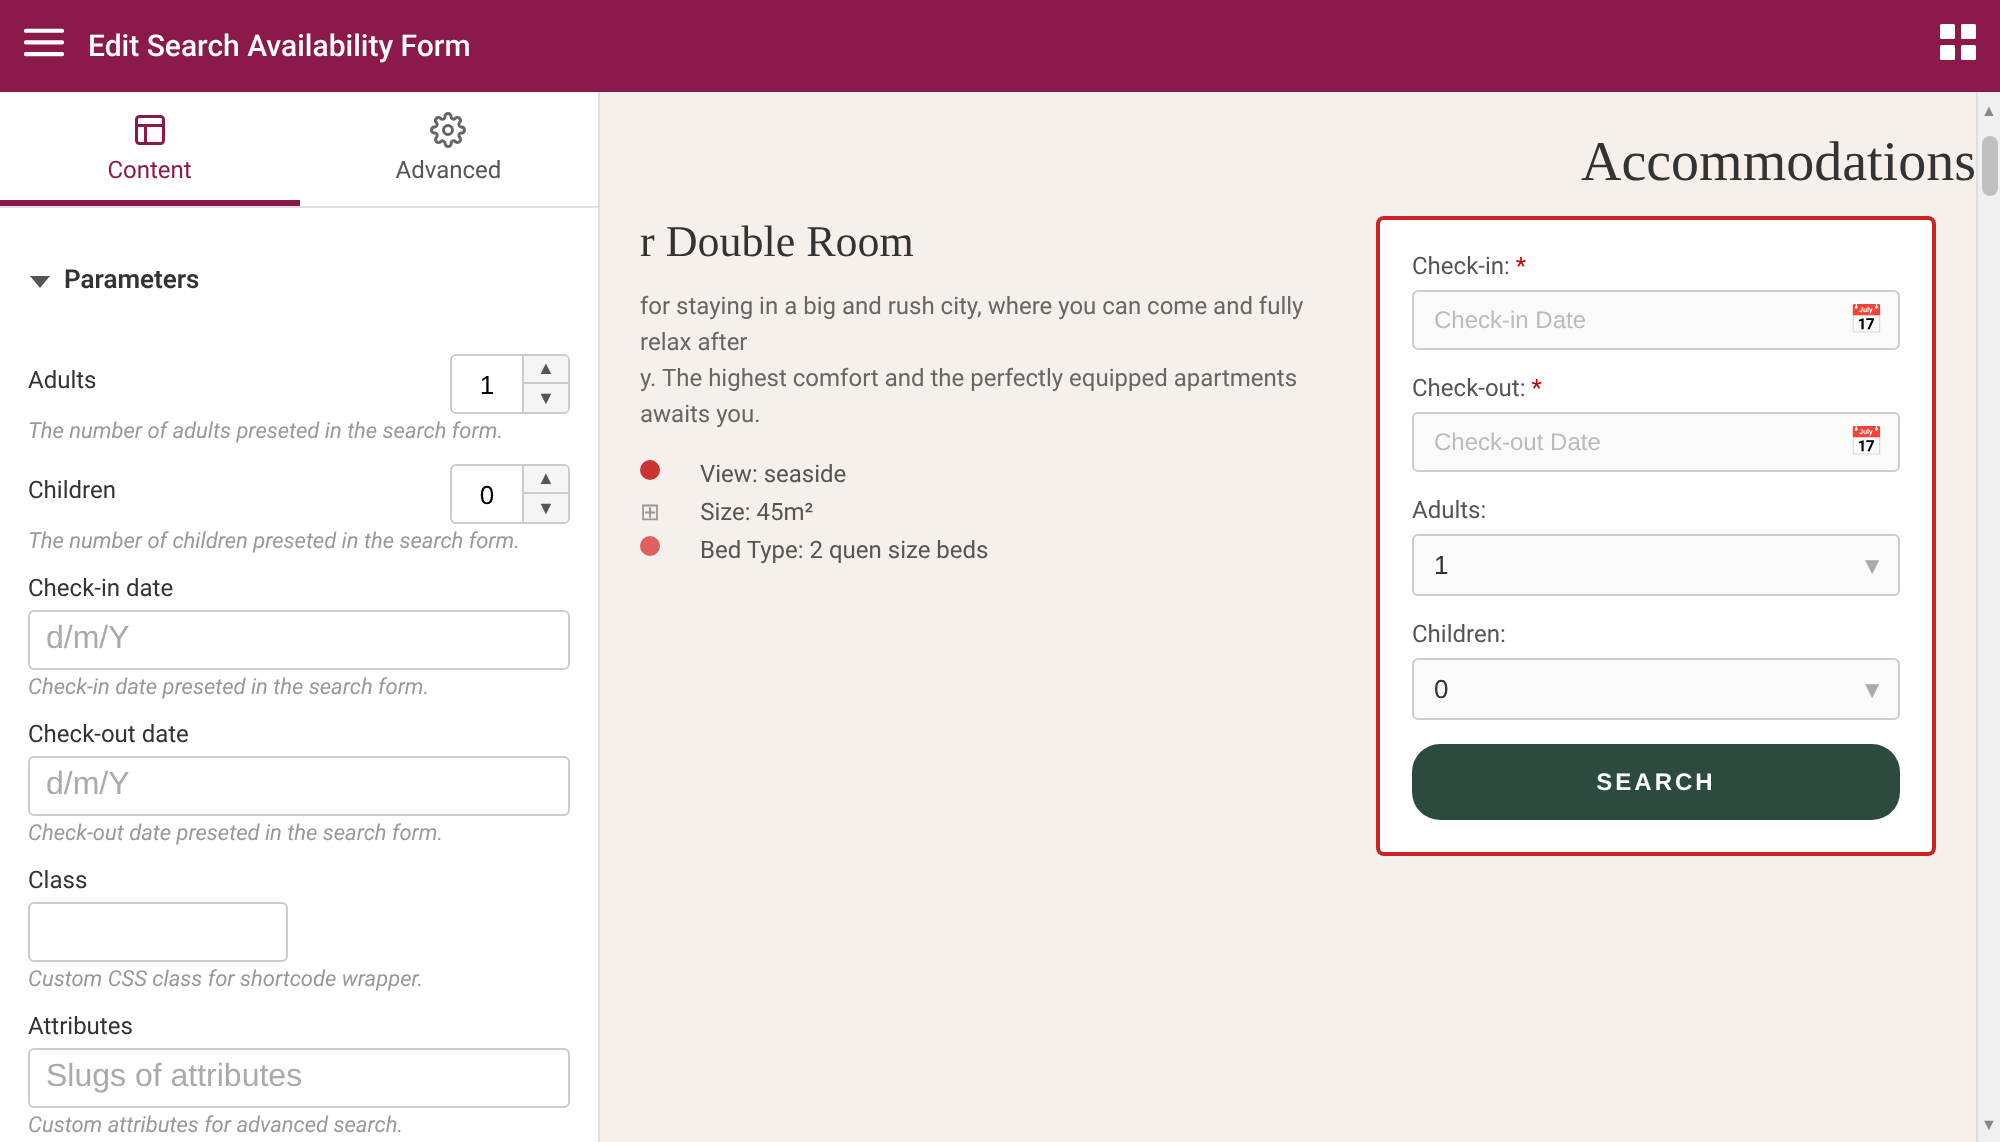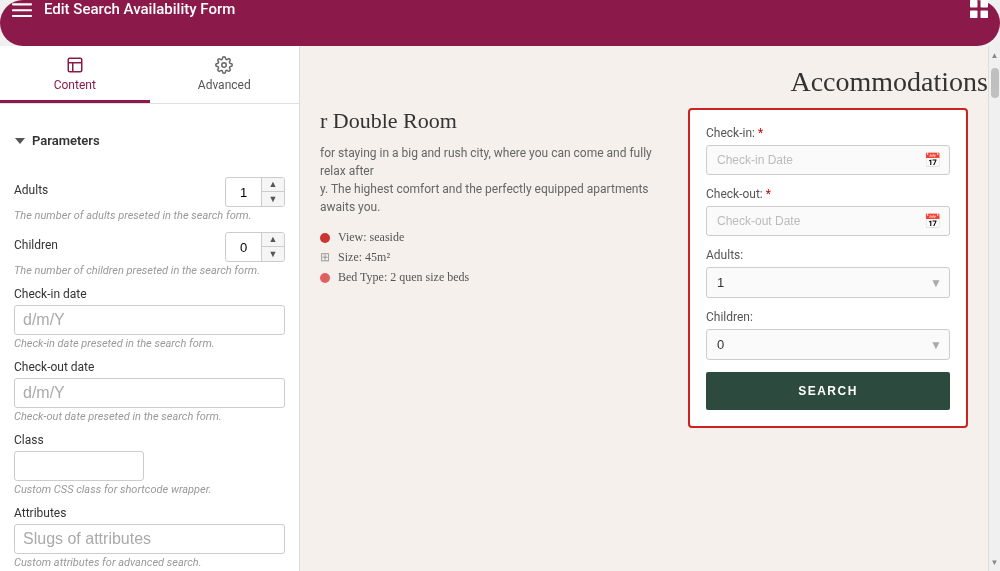--- a/index.html
+++ b/index.html
@@ -1,27 +1,27 @@
 <!DOCTYPE html>
 <html><head>
   <meta charset="utf-8">
   <style>
     * { box-sizing: border-box; margin: 0; padding: 0; }
     body { font-family: -apple-system, BlinkMacSystemFont, 'Segoe UI', Roboto, sans-serif; font-size: 13px; background: #f0f0f0; display: flex; flex-direction: column; height: 571px; overflow: hidden; }
 
     
     .top-bar {
       display: flex;
+      align-items: center;
       background: #8b1a4a;
       color: white;
       height: 46px;
       padding: 0 12px;
       gap: 12px;
       flex-shrink: 0;
-      border-radius: 23px;
     }
     .top-bar-title {
       flex: 1;
       font-size: 15px;
       font-weight: 500;
     }
 
     
     .main-layout {
       display: flex;
@@ -196,25 +196,24 @@
       margin-bottom: 14px;
     }
     .room-features {
       display: flex;
       flex-direction: column;
       gap: 5px;
       margin-bottom: 12px;
     }
     .feature-item {
       display: flex;
-      align-items: center;
-      gap: 8px;
+      align-items: flex-start;
+      gap: 20px;
       font-size: 12px;
       color: #555;
-      font-family: Liberation Serif, serif;
     }
     .feature-dot {
       width: 10px;
       height: 10px;
       border-radius: 50%;
       flex-shrink: 0;
     }
     .dot-red { background: #cc3333; }
     .dot-pink { background: #e06060; }
 
@@ -300,21 +299,21 @@
       transform: translateY(-50%);
       color: #aaa;
       font-size: 12px;
       pointer-events: none;
     }
 
     .search-btn {
       background: #2d4a3e;
       color: white;
       border: none;
-      border-radius: 2px;
+      border-radius: 14px;
       padding: 12px;
       font-size: 12px;
       font-weight: 600;
       letter-spacing: 1.5px;
       cursor: pointer;
       text-transform: uppercase;
       width: 100%;
     }
 
     

